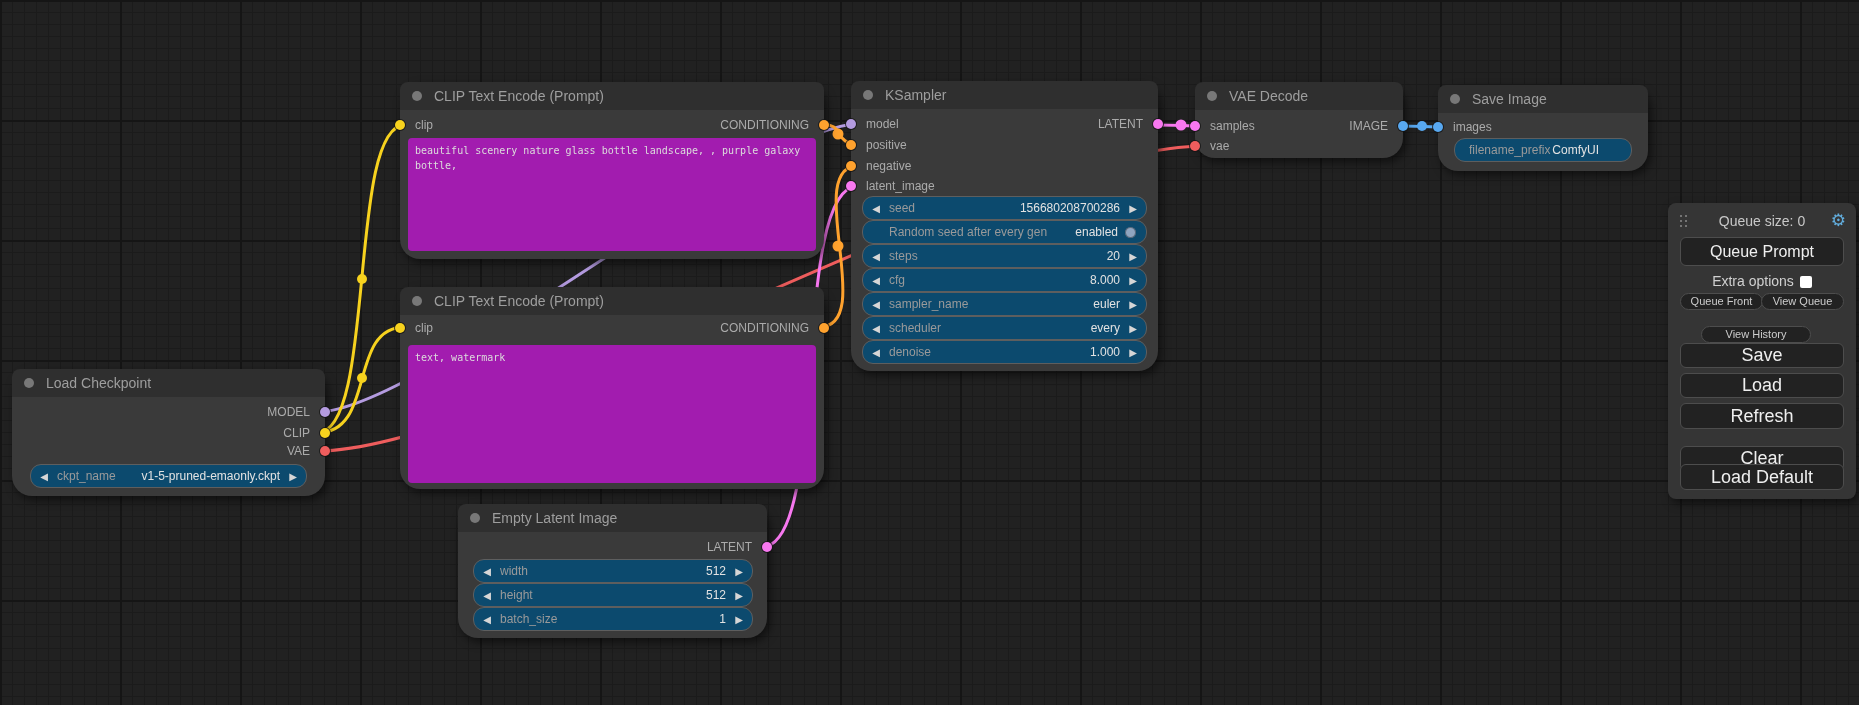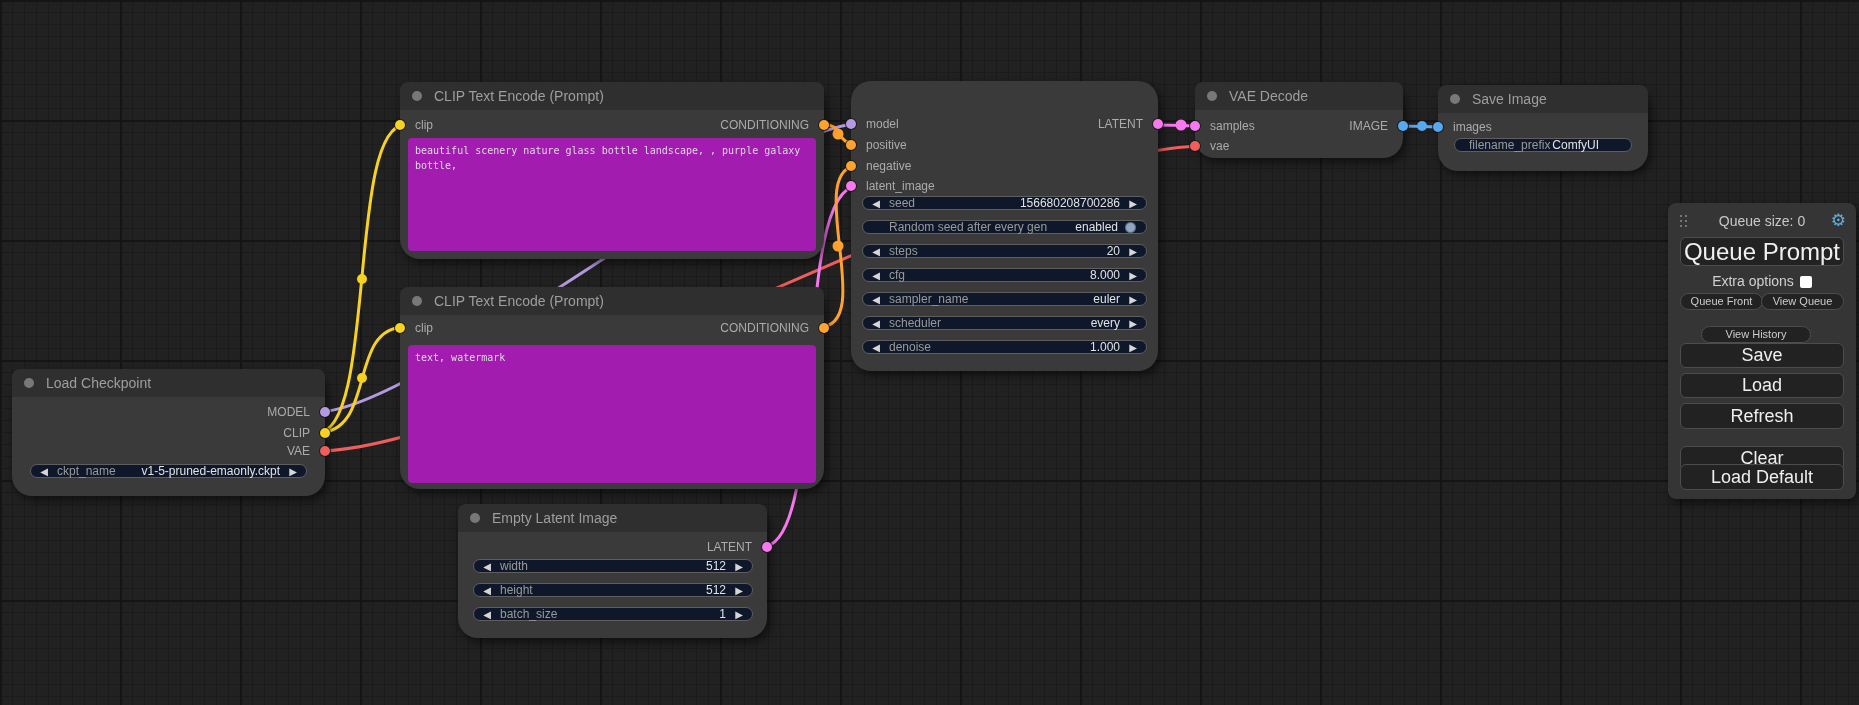--- a/index.html
+++ b/index.html
@@ -20,21 +20,21 @@
   .node-title{height:28px;background:#2f2f2f;border-radius:8px 8px 0 0;
     color:#9e9e9e;font-size:14px;line-height:28px;padding-left:34px;position:relative;}
   .title-dot{position:absolute;left:12px;top:9px;width:10px;height:10px;border-radius:50%;background:#787878;}
   .row{position:absolute;left:0;right:0;height:20px;line-height:20px;font-size:12px;color:#ababab;}
   .in-label{padding-left:15px;}
   .out-label{text-align:right;padding-right:15px;}
   .slot-dot{position:absolute;width:10px;height:10px;border-radius:50%;top:5px;
     box-shadow:0 0 0 1px rgba(20,20,20,.8);}
   .slot-dot.in{left:-5px;}
   .slot-dot.out{right:-5px;}
-  .widget{position:absolute;height:14px;background:#0f172a;border:1px solid #5e5e5e;
+  .widget{position:absolute;height:24px;background:#0c4a6e;border:1px solid #5e5e5e;
     border-radius:11px;display:flex;align-items:center;font-size:12px;color:#9a9a9a;
     box-sizing:border-box;}
   .widget .arrow{color:#d6d6d6;font-size:10px;width:26px;text-align:center;flex:0 0 auto;}
   .widget .w-label{white-space:nowrap;}
   .widget .w-value{margin-left:auto;color:#e2e2e2;white-space:nowrap;}
   .widget.no-arrows{padding:0 14px;}
   .toggle-circle{width:11px;height:11px;border-radius:50%;background:#8fa5c0;margin-left:7px;flex:0 0 auto;
     box-shadow:inset 0 0 0 1px rgba(0,0,0,.35);}
   .textarea{position:absolute;background:#a21caf;border-radius:4px;
     font-family:"DejaVu Sans Mono","Liberation Mono",monospace;font-size:10px;color:#dcdcdc;
@@ -44,21 +44,21 @@
     background:#353535;border-radius:8px;z-index:3;box-shadow:3px 4px 10px rgba(0,0,0,.55);
     color:#cfcfcf;}
   .qp-top{position:absolute;left:0;right:0;top:8px;height:20px;}
   .qp-size{text-align:center;font-size:14px;color:#c8c8c8;line-height:20px;}
   .drag-dots{position:absolute;left:12px;top:4px;width:8px;height:12px;}
   .drag-dots i{position:absolute;width:2px;height:2px;background:#8a8a8a;border-radius:50%;}
   .gear{position:absolute;right:10px;top:0px;font-size:17px;color:#62aede;line-height:20px;}
   .btn{position:absolute;background:#222222;border:1px solid #4d4d4d;border-radius:6px;
     color:#efefef;text-align:center;box-sizing:border-box;}
   .btn-big{left:12px;right:12px;font-size:18px;}
-  .btn-prompt{left:12px;right:12px;top:34px;height:29px;font-size:24px;line-height:27px;}
+  .btn-prompt{left:12px;right:12px;top:34px;height:29px;font-size:16px;line-height:27px;}
   .extra-row{position:absolute;left:0;right:0;top:70px;height:16px;text-align:center;font-size:14px;color:#d0d0d0;}
   .checkbox{display:inline-block;width:12px;height:12px;background:#ffffff;border-radius:2px;vertical-align:-2px;margin-left:6px;}
   .btn-small{font-size:11px;border-radius:9px;height:17px;line-height:15px;color:#cccccc;}
 </style>
 </head>
 <body>
 
 <svg id="wires" width="1859" height="705">
 
   <path d="M317,412 C420,412 760,124 858,124" stroke="#b49be0" stroke-width="3" fill="none"></path>
@@ -163,20 +163,24 @@
   </div>
   <div class="widget" style="left:15px;right:14px;top:103px;">
     <span class="arrow">◀</span>
     <span class="w-label">batch_size</span>
     <span class="w-value">1</span>
     <span class="arrow">▶</span>
   </div>
 </div>
 
 <div class="node" style="left:851px;top:81px;width:307px;height:290px;">
+  <div class="node-title">
+    <span class="title-dot"></span>
+    <span>KSampler</span>
+  </div>
   <div class="row" style="top:33px;">
     <span class="slot-dot in" style="background:#b49be0;"></span>
     <span class="in-label">model</span>
     <span style="position:absolute;right:15px;">LATENT</span>
     <span class="slot-dot out" style="background:#f878f0;"></span>
   </div>
   <div class="row" style="top:54px;">
     <span class="slot-dot in" style="background:#ffa22e;"></span>
     <span class="in-label">positive</span>
   </div>

